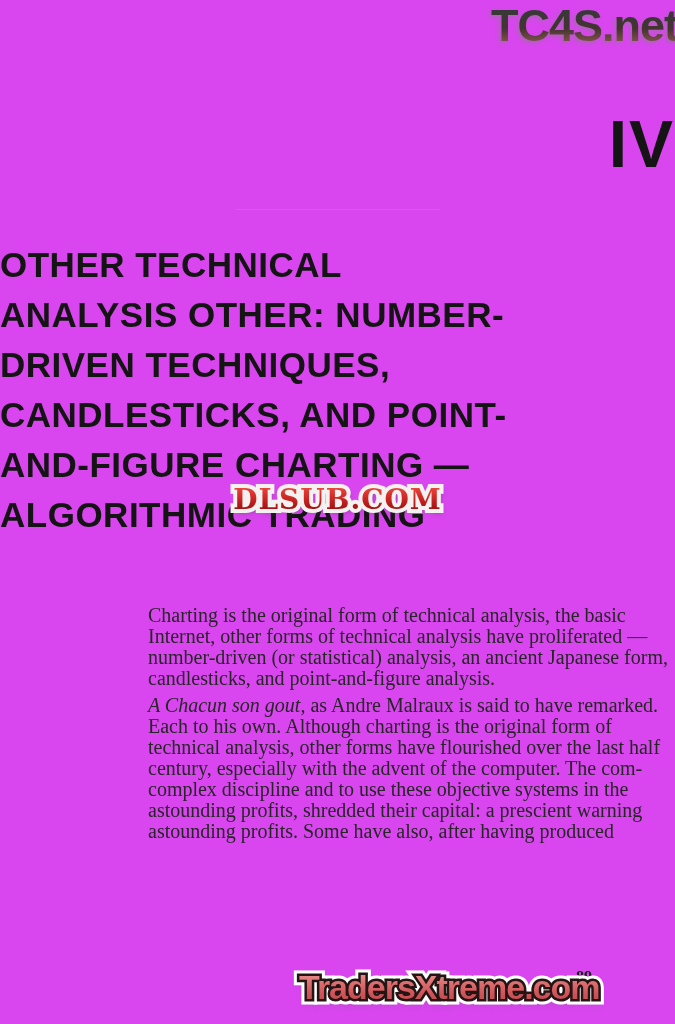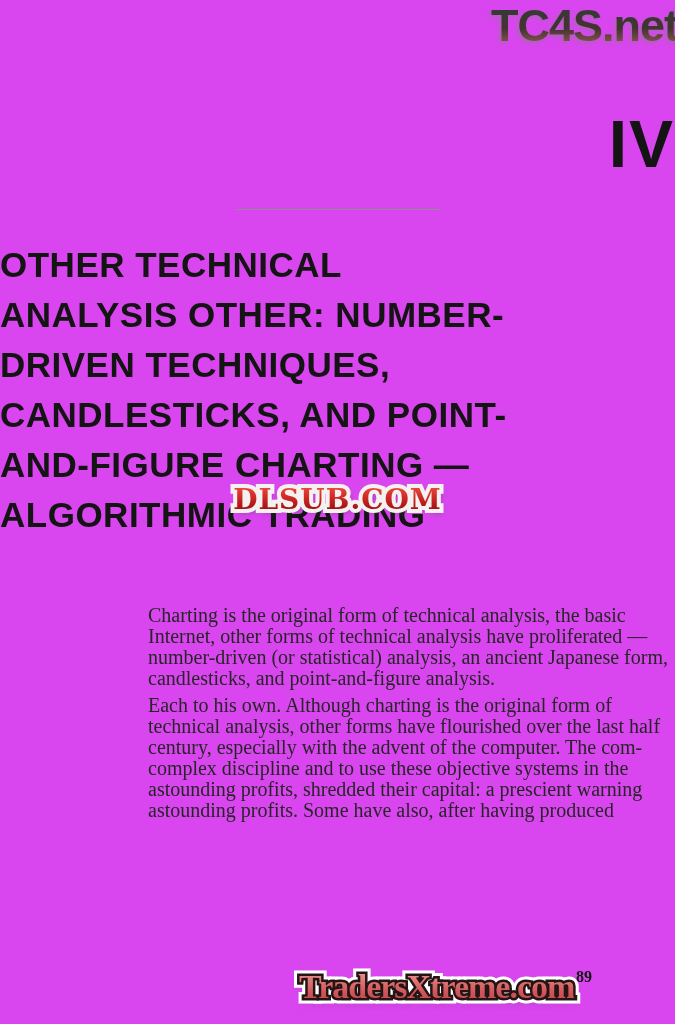--- a/index.html
+++ b/index.html
@@ -127,21 +127,21 @@
     font-weight: 700;
     font-size: 16px;
     color: #141414;
   }
 
   
   .footer-logo {
     position: absolute;
     top: 968px;
     left: 299px;
-    font-family: Liberation Serif, serif;
+    font-family: Liberation Sans, sans-serif;
     font-weight: 700;
     font-size: 34px;
     letter-spacing: -1px;
     white-space: nowrap;
   }
   .tx-layer { position: absolute; left: 0; top: 0; white-space: nowrap; }
   .tx-glow {
     -webkit-text-stroke: 11px #ffffff;
     color: #ffffff;
     text-shadow: 0 5px 7px rgba(100,100,100,0.5);
@@ -184,20 +184,21 @@
   </div>
 
   <div class="body-text" id="body-text">
       <div class="paragraph">
         <div class="jline">Charting is the original form of technical analysis, the basic</div>
         <div class="jline">Internet, other forms of technical analysis have proliferated —</div>
         <div class="jline">number-driven (or statistical) analysis, an ancient Japanese form,</div>
         <div class="jline last">candlesticks, and point-and-figure analysis.</div>
       </div>
       <div class="paragraph">
+        <div class="jline"><span class="italic">A Chacun son gout,</span><span> as Andre Malraux is said to have remarked.</span></div>
         <div class="jline">Each to his own. Although charting is the original form of</div>
         <div class="jline">technical analysis, other forms have flourished over the last half</div>
         <div class="jline">century, especially with the advent of the computer. The com-</div>
         <div class="jline">complex discipline and to use these objective systems in the</div>
         <div class="jline">astounding profits, shredded their capital: a prescient warning</div>
         <div class="jline">astounding profits. Some have also, after having produced</div>
       </div>
     </div>
 
   <div class="page-number">89</div>

